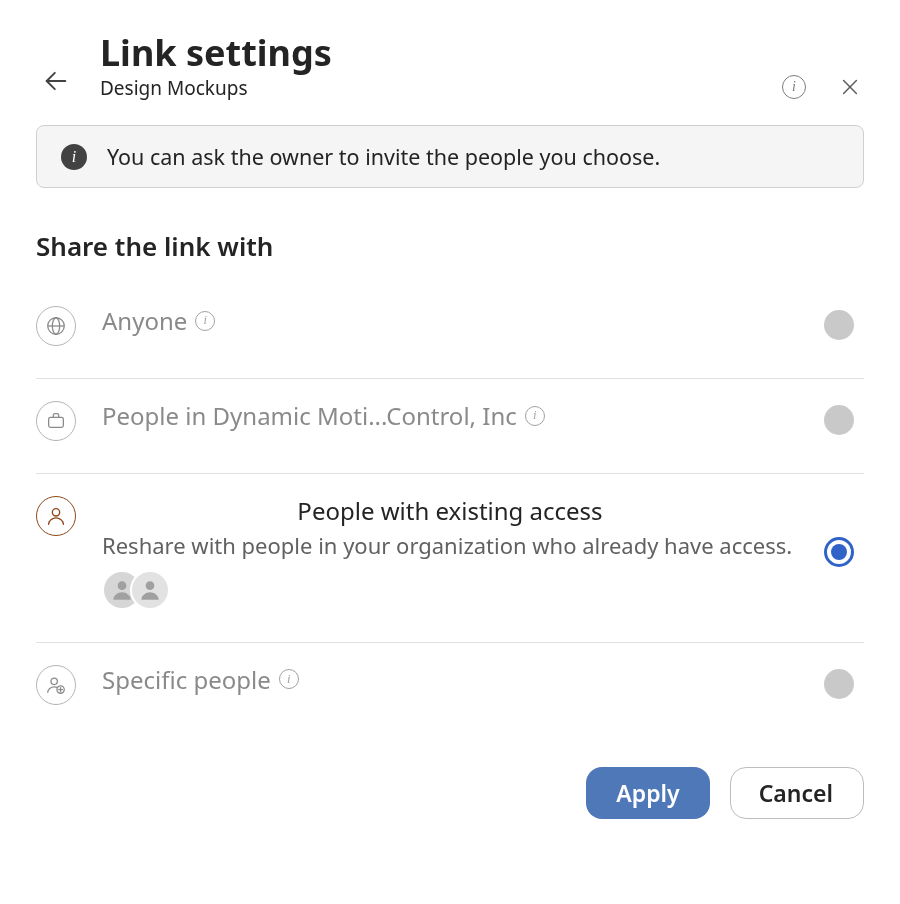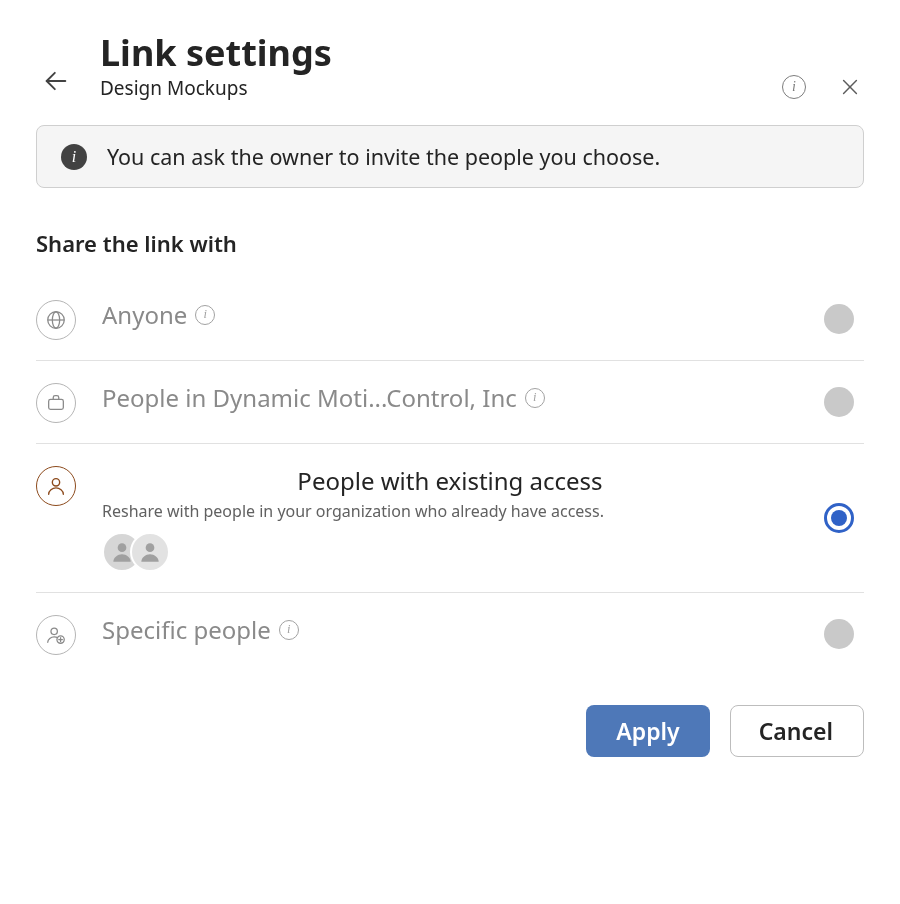--- a/index.html
+++ b/index.html
@@ -73,34 +73,34 @@
     color: #fff;
     font-size: 16px;
     display:flex; align-items:center; justify-content:center;
     flex-shrink:0;
     font-family: Georgia, serif;
     font-style: italic;
   }
 
   
   .section-title {
-    font-size: 22px;
+    font-size: 26px;
     font-weight: 600;
     margin-top: 40px;
   }
 
   
   .options {
     margin-top: 20px;
   }
   .option {
     display:flex;
     align-items: flex-start;
     gap: 26px;
-    padding: 20px 10px 20px 0;
+    padding: 20px 10px 32px 0;
     border-bottom: 1px solid #e1e1e1;
     cursor: pointer;
   }
   .option:last-of-type { border-bottom: none; }
   .option-icon {
     width: 40px; height: 40px;
     border: 1.5px solid #b5b5b5;
     border-radius: 50%;
     display:flex; align-items:center; justify-content:center;
     flex-shrink:0;
@@ -118,21 +118,21 @@
     display:flex;
     align-items:center;
     gap: 8px;
   }
   .option-label.bold {
     color: #242424;
     font-weight: 400;
     justify-content: center;
   }
   .option-desc {
-    font-size: 16px;
+    font-size: 22px;
     color: #616161;
     margin-top: 4px;
     line-height:1.3;
   }
   .info-circle {
     width: 20px; height: 20px;
     border: 1.3px solid currentColor;
     border-radius: 50%;
     font-size: 12.5px;
     display:inline-flex; align-items:center; justify-content:center;
@@ -177,21 +177,21 @@
   
   .footer {
     margin-top: 30px;
     display:flex;
     justify-content:flex-end;
     gap: 20px;
   }
   .btn {
     height: 52px;
     font-size: 23px;
-    border-radius: 8px;
+    border-radius: 16px;
     padding: 0 30px;
     cursor:pointer;
     display:flex; align-items:center; justify-content:center;
     font-weight:600;
   }
   .btn-primary {
     background:#4e78b8;
     color:#fff;
     border:none;
   }

